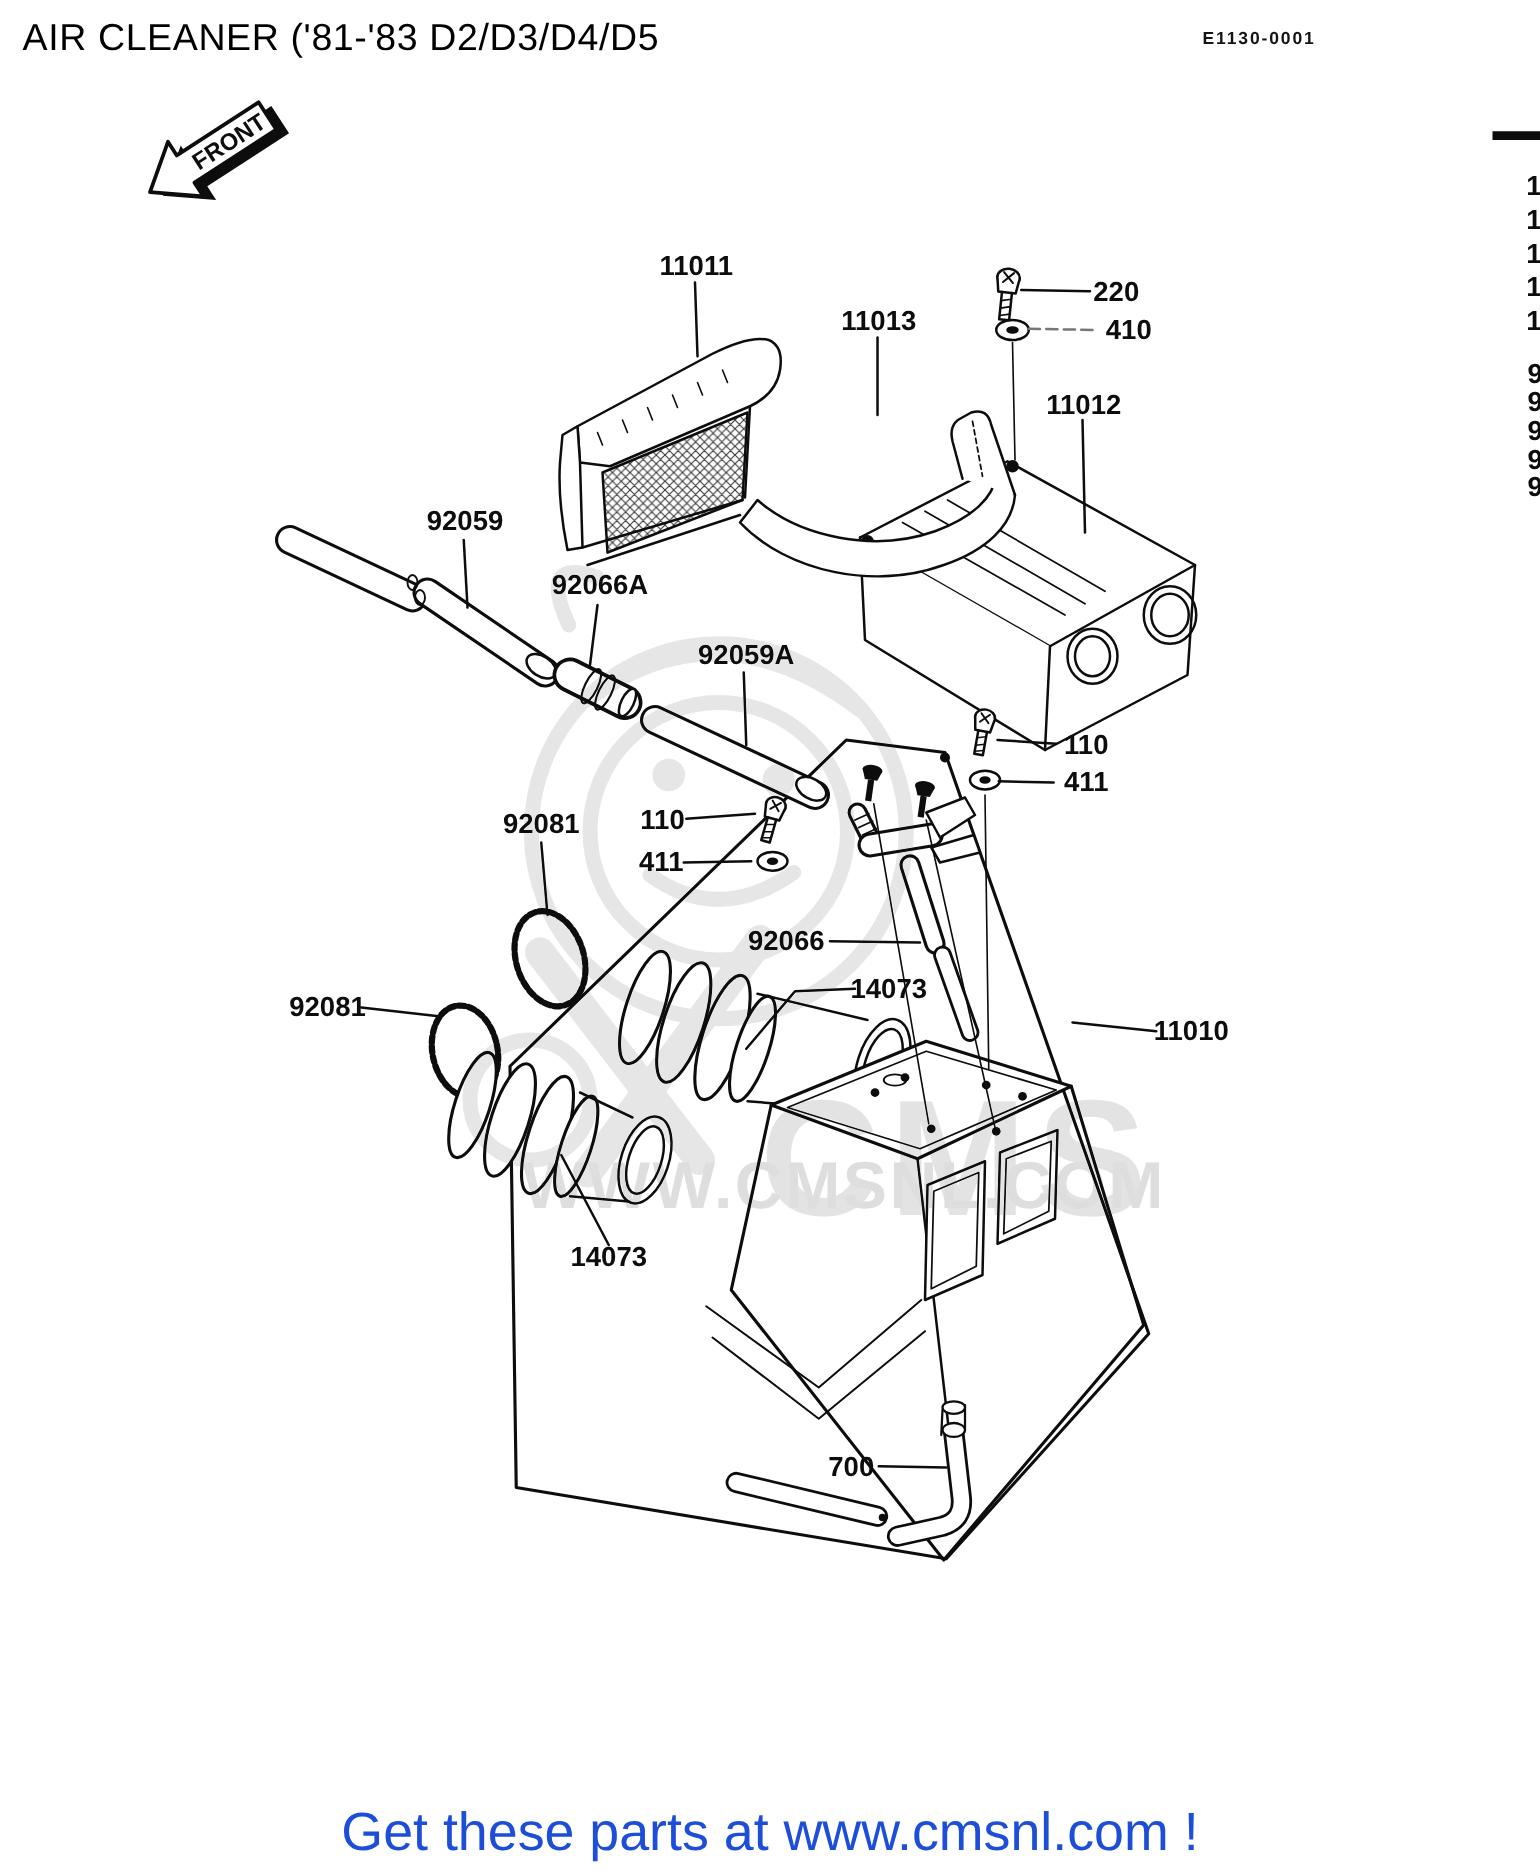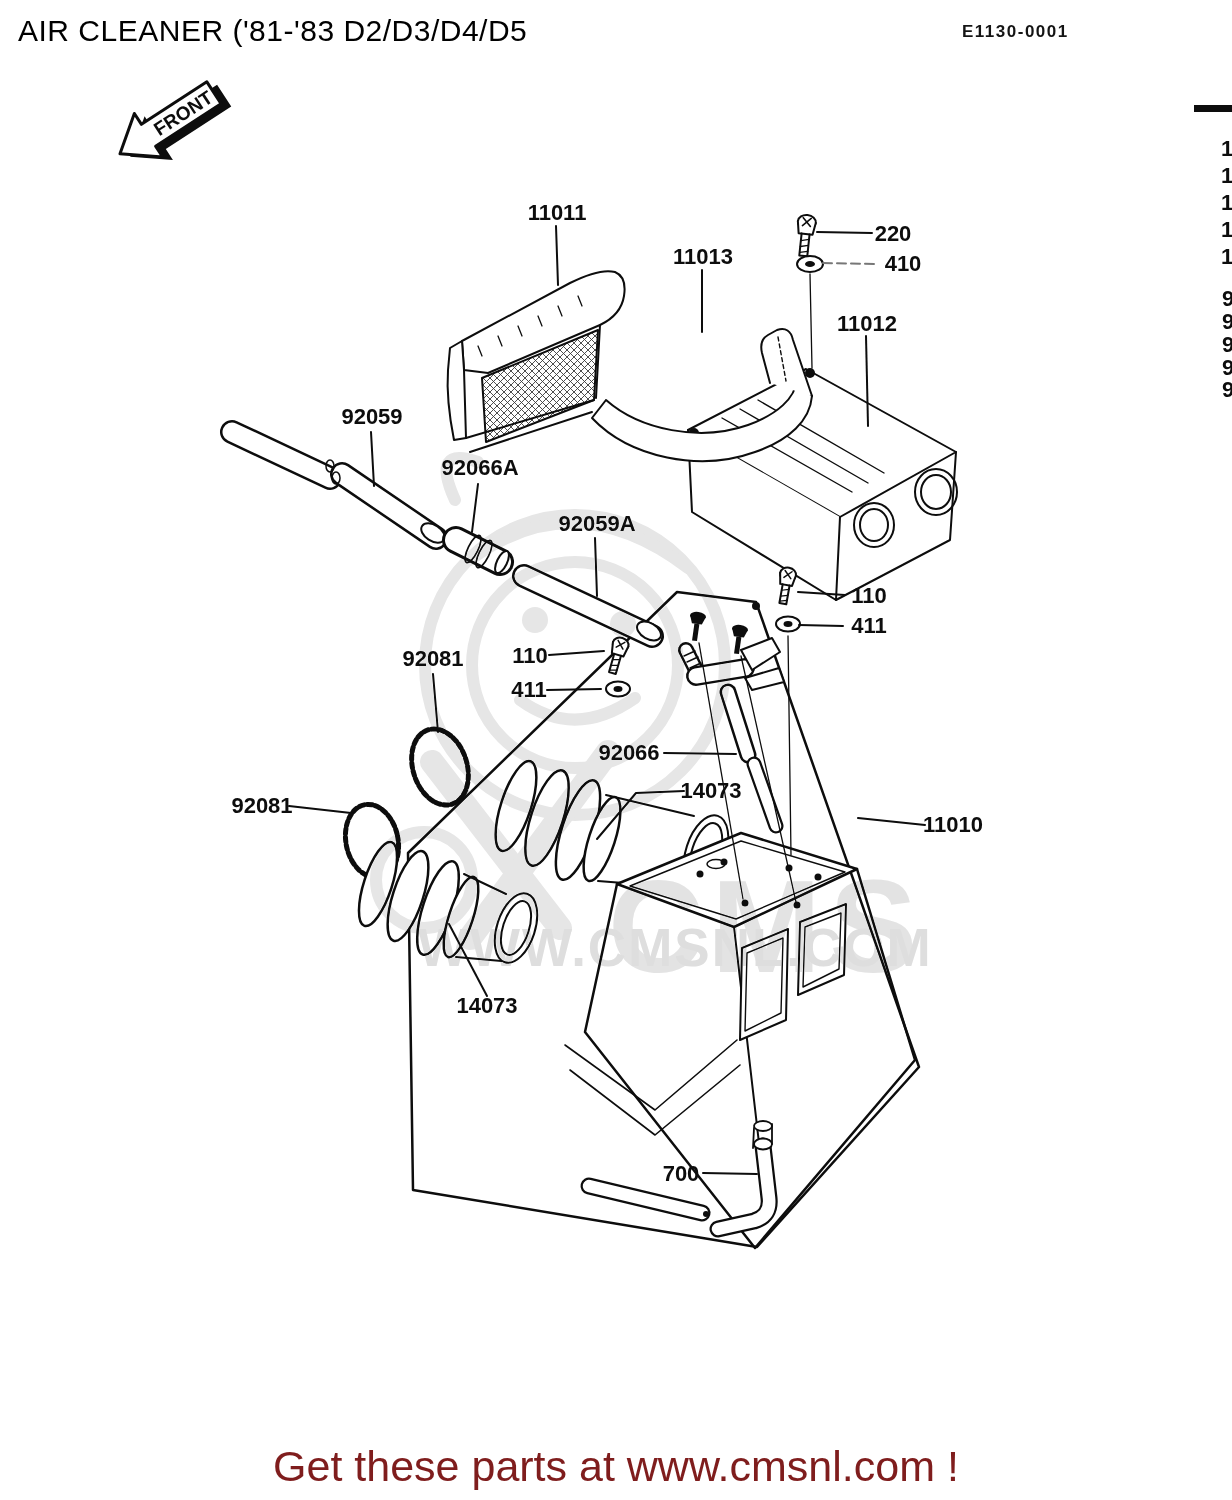--- a/index.html
+++ b/index.html
@@ -5,26 +5,26 @@
   html,body{margin:0;padding:0;}
   body{
     width:1232px;height:1500px;position:relative;background:#ffffff;
     font-family:"Liberation Sans", sans-serif;overflow:hidden;
   }
   .page-title{
     position:absolute;left:18px;top:14px;font-size:30px;color:#000000;
     letter-spacing:.5px;white-space:nowrap;
   }
   .doc-code{
-    position:absolute;left:962px;top:22px;font-size:17px;font-weight:bold;
+    position:absolute;left:962px;top:22px;font-size:14px;font-weight:bold;
     color:#141414;letter-spacing:1.5px;
   }
   .footer-banner{
     position:absolute;left:0;top:1442px;width:1232px;text-align:center;
-    font-size:43px;color:#7f1d1d;white-space:nowrap;cursor:pointer;
+    font-size:43px;color:#1d4ed8;white-space:nowrap;cursor:pointer;
   }
   svg{position:absolute;left:0;top:0;}
   svg text{font-family:"Liberation Sans", sans-serif;}
   .plabel{font-size:22px;font-weight:bold;fill:#0d0d0d;}
   .wm{mix-blend-mode:darken;}
 </style>
 </head>
 <body>
 
 <div class="page-title">AIR CLEANER ('81-'83 D2/D3/D4/D5</div>

